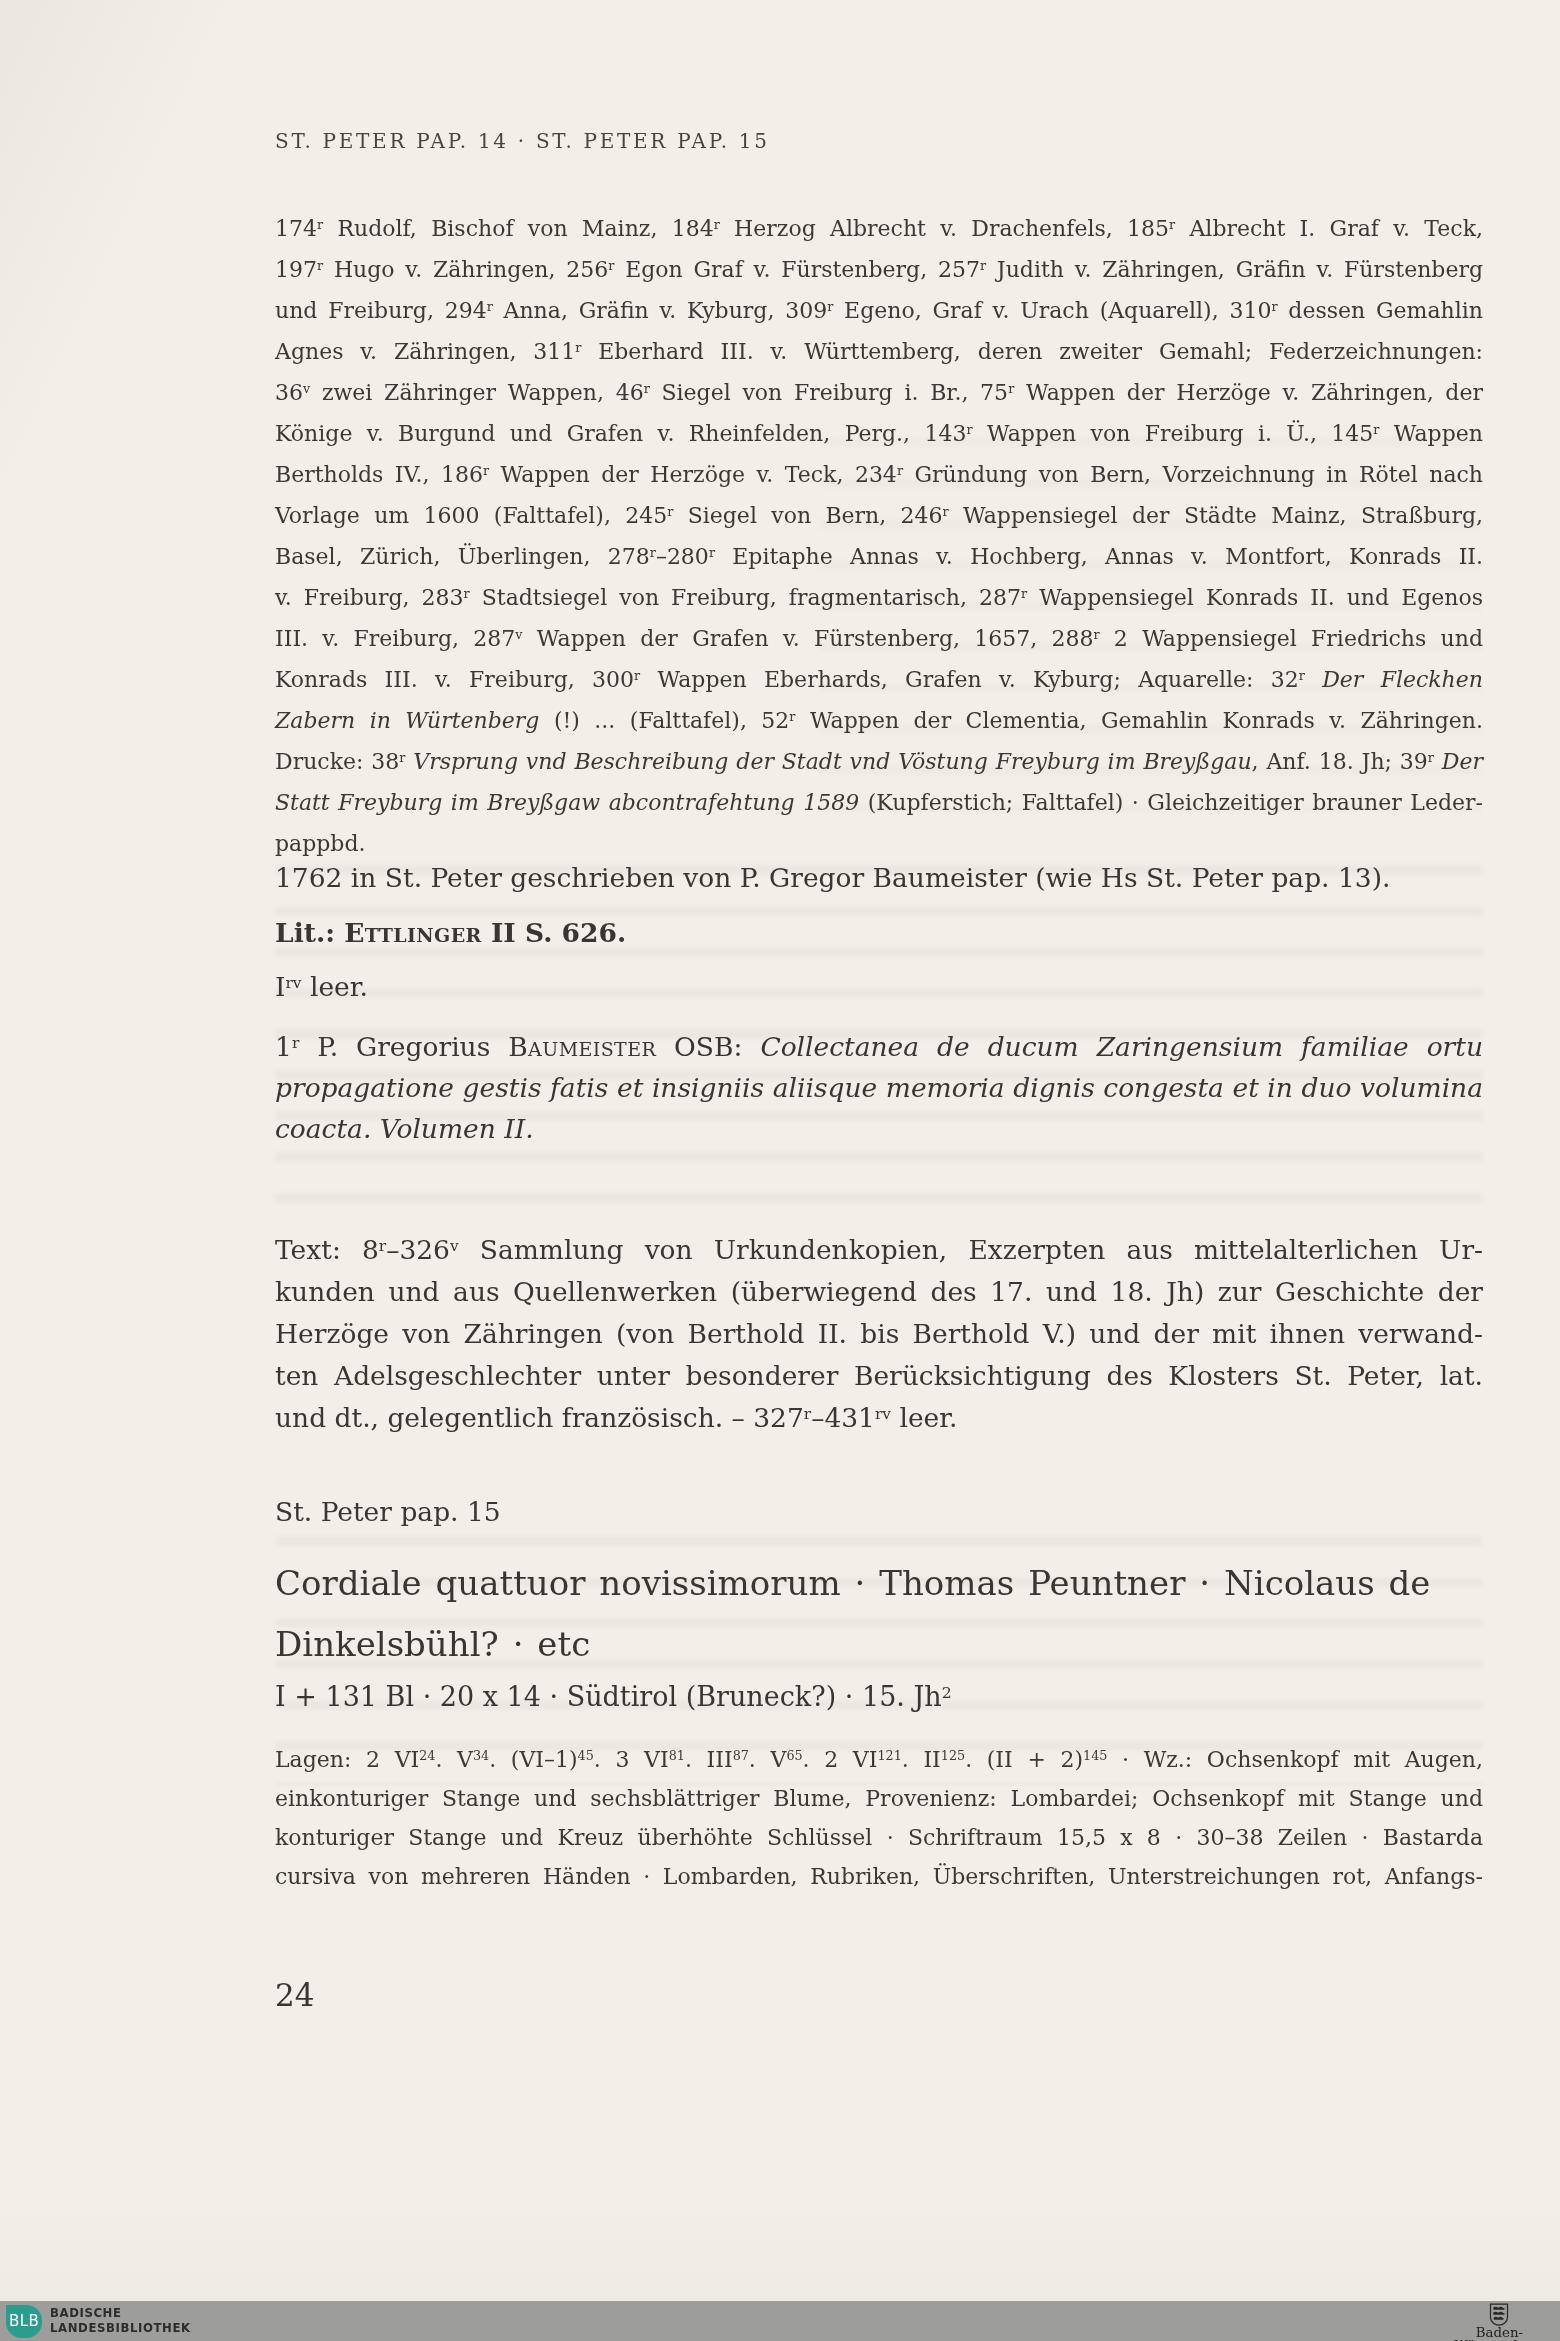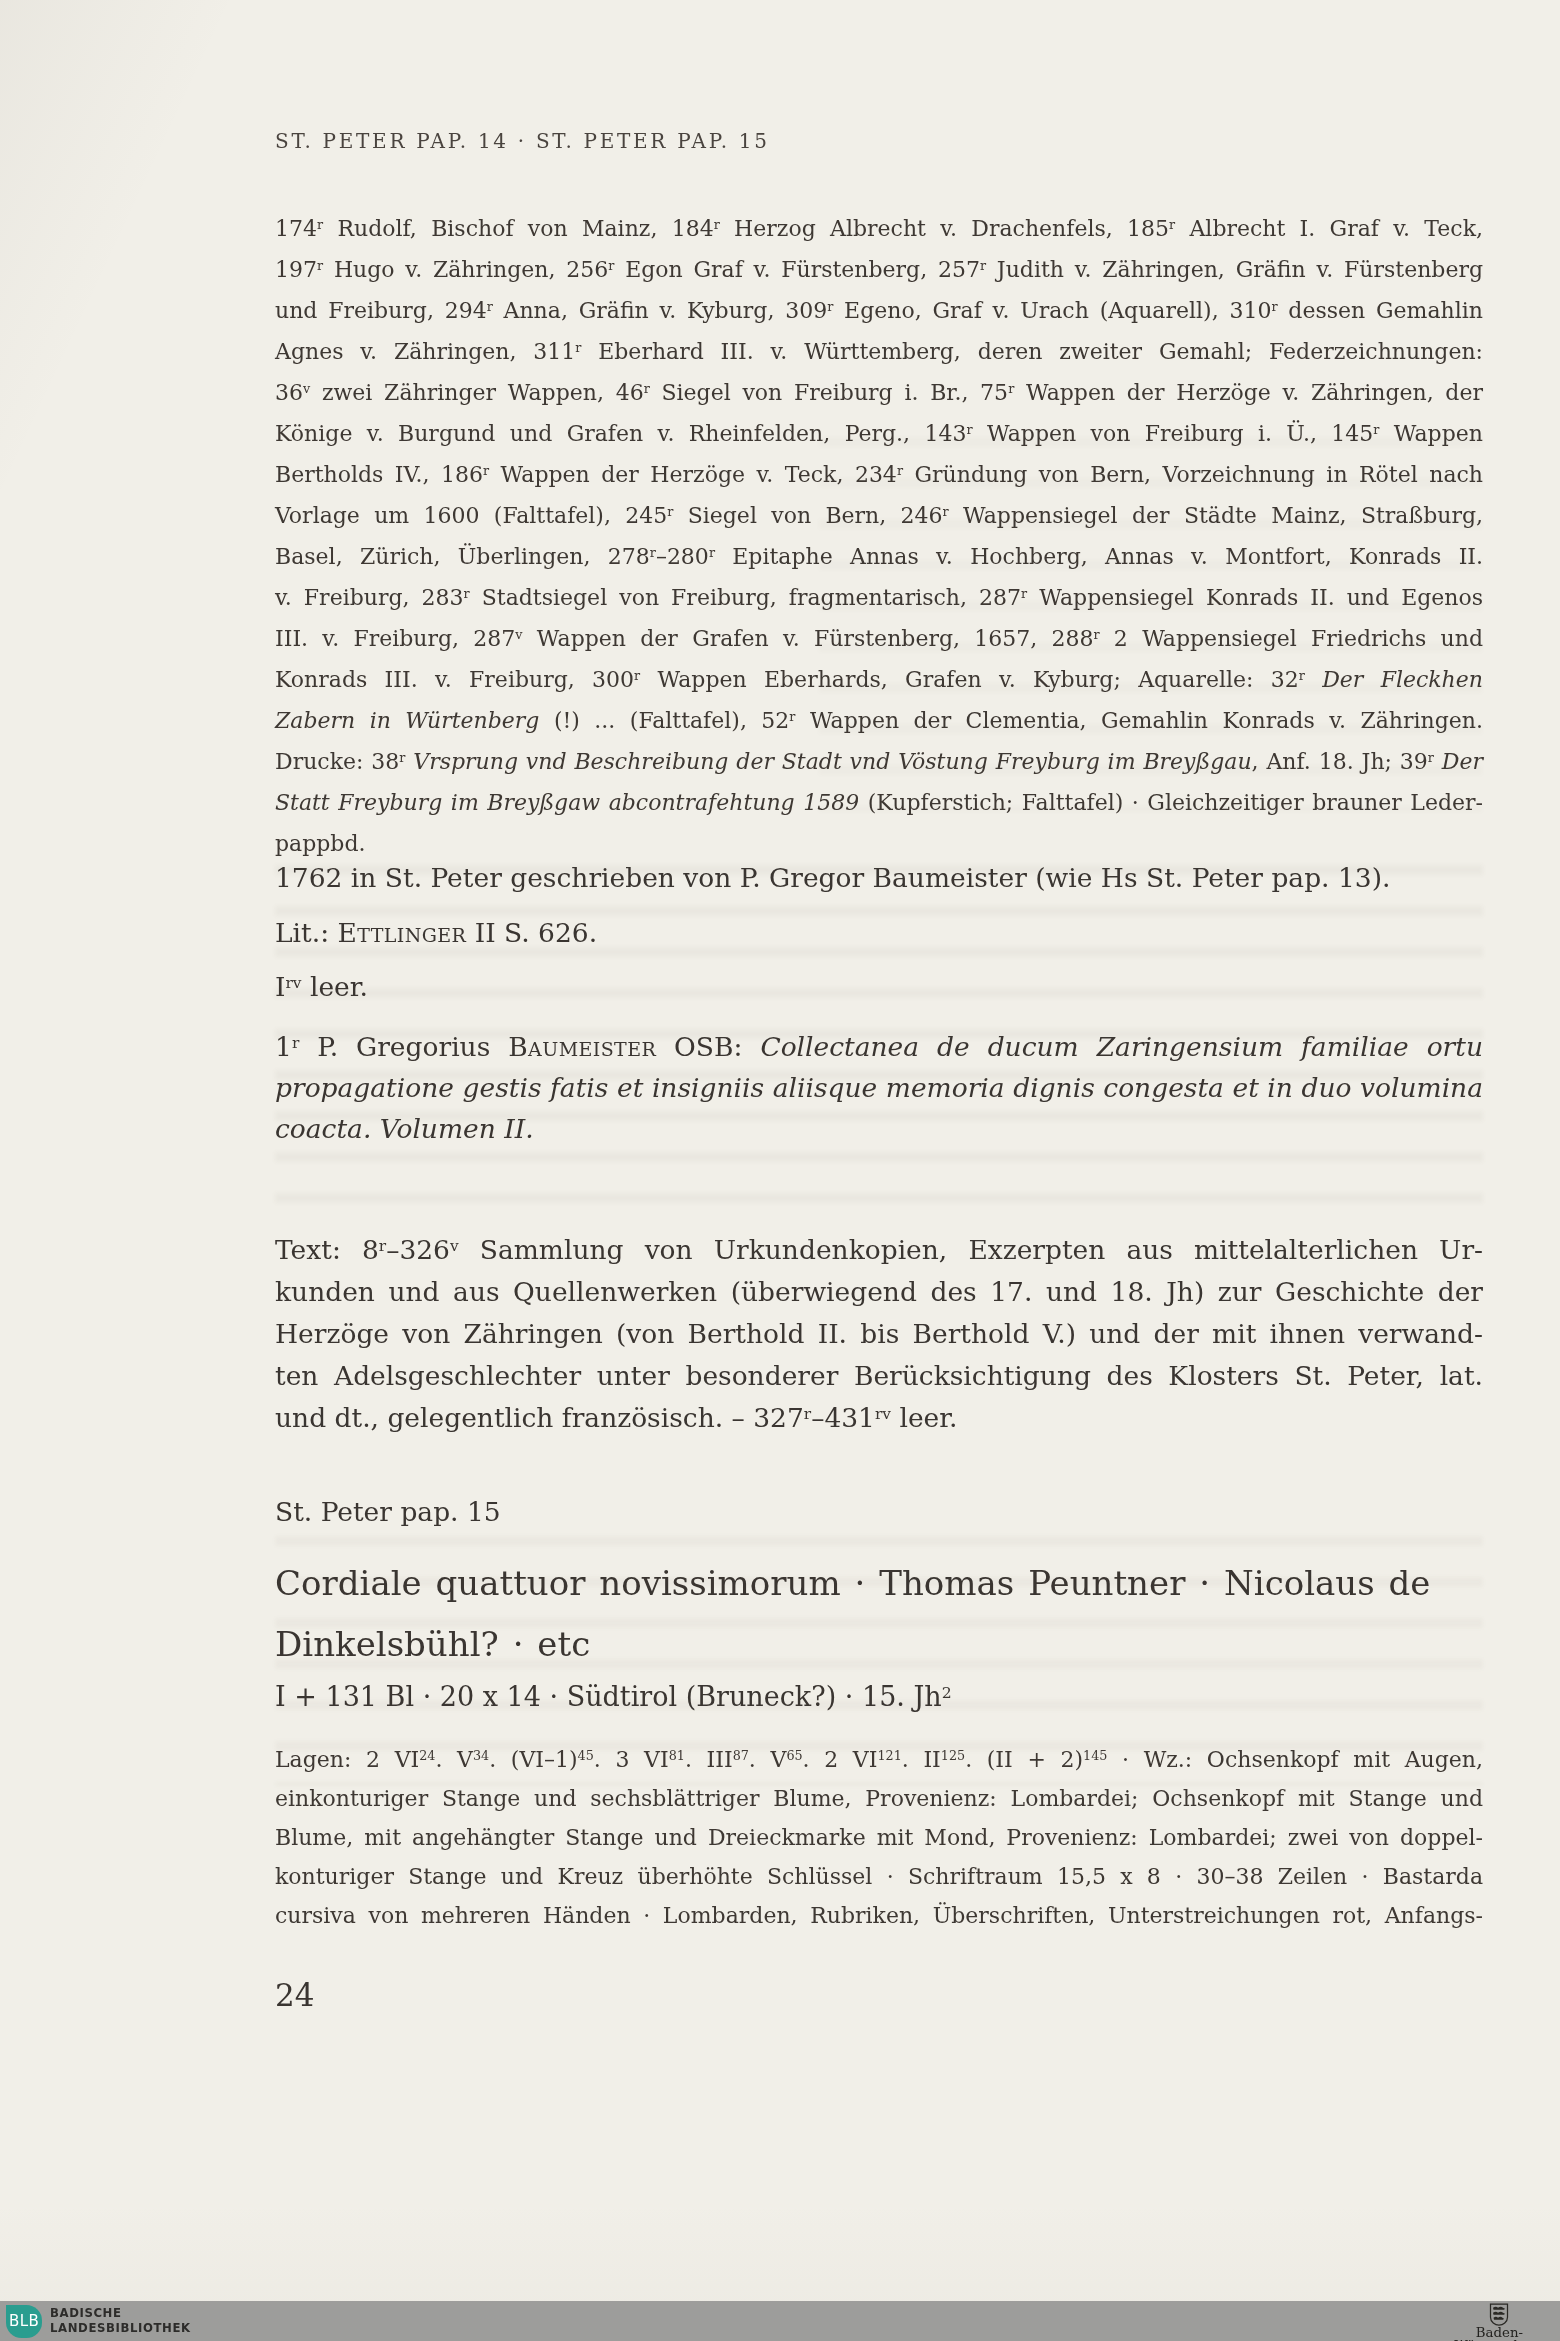--- a/index.html
+++ b/index.html
@@ -14,21 +14,21 @@
   .flush{text-align-last:left;}
   .noj .line{text-align:left;text-align-last:left;}
   sup{font-size:.58em;vertical-align:baseline;position:relative;top:-.52em;line-height:0;}
   i{font-style:italic;}
   .sc{font-variant:small-caps;letter-spacing:0.4px;}
   .runhead{top:130px;font-size:20px;line-height:23.4px;letter-spacing:2.7px;color:#4a443f;}
   .small{font-size:22px;line-height:41px;color:#3e3833;}
   .normal{font-size:26.5px;line-height:41px;}
   .p-desc{top:208px;}
   .p-origin{top:857px;}
-  .p-lit{top:912px;}
+  .p-lit{top:912px;font-weight:bold;}
   .p-blank1{top:966px;}
   .p-head{top:1026px;line-height:41px;}
   .p-blank2{top:1164px;}
   .p-text{top:1229px;line-height:42px;}
   .p-shelf{top:1491px;}
   .p-title{top:1553px;font-size:34px;line-height:61px;word-spacing:3.1px;}
   .p-phys{top:1679px;font-size:27px;line-height:36px;}
   .p-lagen{top:1740px;line-height:39px;}
   .p-pagenum{top:1978px;font-size:31px;line-height:34px;}
   .ghost{position:absolute;pointer-events:none;filter:blur(2px);
@@ -103,21 +103,20 @@
     <div class="blk noj p-title">
         <span class="line">Cordiale quattuor novissimorum · Thomas Peuntner · Nicolaus de</span>
         <span class="line">Dinkelsbühl? · etc</span>
       </div>
 
     <div class="blk p-phys">I + 131 Bl · 20 x 14 · Südtirol (Bruneck?) · 15. Jh<sup>2</sup></div>
 
     <div class="blk small p-lagen">
         <span class="line">Lagen: 2 VI<sup>24</sup>. V<sup>34</sup>. (VI–1)<sup>45</sup>. 3 VI<sup>81</sup>. III<sup>87</sup>. V<sup>65</sup>. 2 VI<sup>121</sup>. II<sup>125</sup>. (II + 2)<sup>145</sup> · Wz.: Ochsenkopf mit Augen,</span>
         <span class="line">einkonturiger Stange und sechsblättriger Blume, Provenienz: Lombardei; Ochsenkopf mit Stange und</span>
-        <span class="line">Blume, mit angehängter Stange und Dreieckmarke mit Mond, Provenienz: Lombardei; zwei von doppel-</span>
         <span class="line">konturiger Stange und Kreuz überhöhte Schlüssel · Schriftraum 15,5 x 8 · 30–38 Zeilen · Bastarda</span>
         <span class="line">cursiva von mehreren Händen · Lombarden, Rubriken, Überschriften, Unterstreichungen rot, Anfangs-</span>
       </div>
 
     <div class="blk p-pagenum">24</div>
 
   </div>
 
   <div class="footer-bar" style="background: rgb(157, 157, 155);">
     <div class="blb" style="background: rgb(42, 157, 143);">

